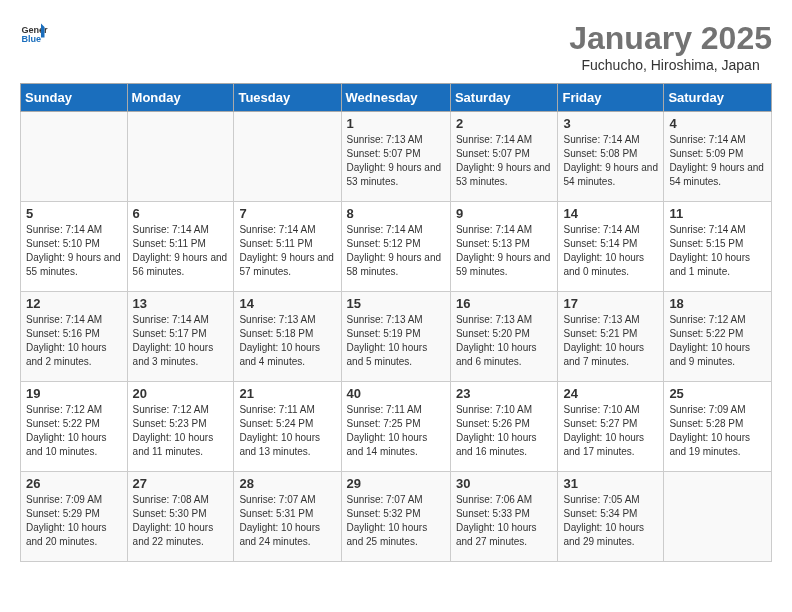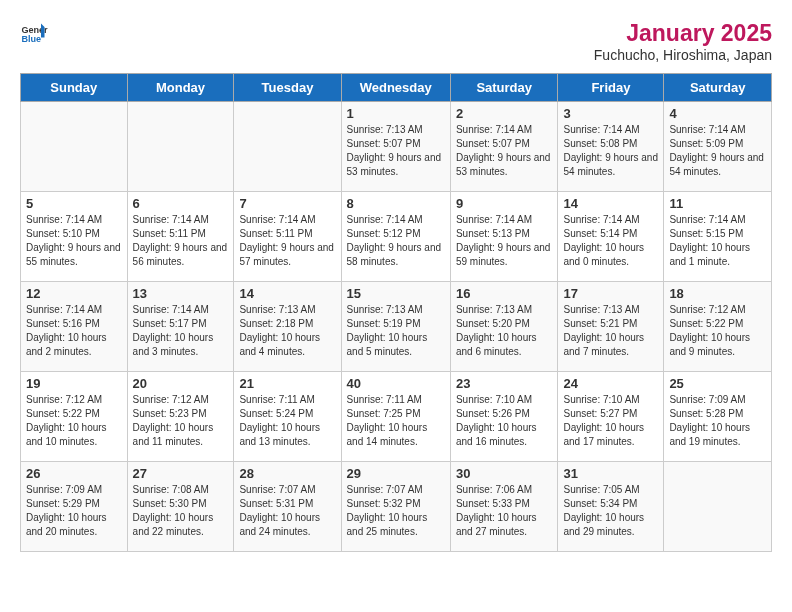--- a/index.html
+++ b/index.html
@@ -22,41 +22,42 @@
       gap: 4px;
     }
     .logo-icon {
       width: 28px;
       height: 28px;
     }
     .title-block {
       text-align: right;
     }
     .month-title {
-      font-size: 23px;
+      font-size: 32px;
       font-weight: bold;
-      color: #be185d;
+      color: #737373;
     }
     .location {
       font-size: 14px;
       color: #333;
+      text-align: center;
     }
     .calendar {
       width: 100%;
       border-collapse: collapse;
     }
     .calendar thead tr {
       background-color: #1a6ebd;
       color: #fff;
     }
     .calendar thead th {
       padding: 6px 4px;
       font-size: 13px;
       font-weight: bold;
-      text-align: center;
+      text-align: left;
       border: 1px solid #aaa;
     }
     .calendar tbody tr {
       vertical-align: top;
     }
     .calendar tbody td {
       border: 1px solid #ccc;
       padding: 4px 5px;
       min-height: 80px;
       height: 90px;
@@ -193,21 +194,21 @@
         </td>
         <td>
           <div class="day-number">13</div>
           <div class="day-info">Sunrise: 7:14 AM
 Sunset: 5:17 PM
 Daylight: 10 hours and 3 minutes.</div>
         </td>
         <td>
           <div class="day-number">14</div>
           <div class="day-info">Sunrise: 7:13 AM
-Sunset: 2:18 PM
+Sunset: 5:18 PM
 Daylight: 10 hours and 4 minutes.</div>
         </td>
         <td>
           <div class="day-number">15</div>
           <div class="day-info">Sunrise: 7:13 AM
 Sunset: 5:19 PM
 Daylight: 10 hours and 5 minutes.</div>
         </td>
         <td>
           <div class="day-number">16</div>

